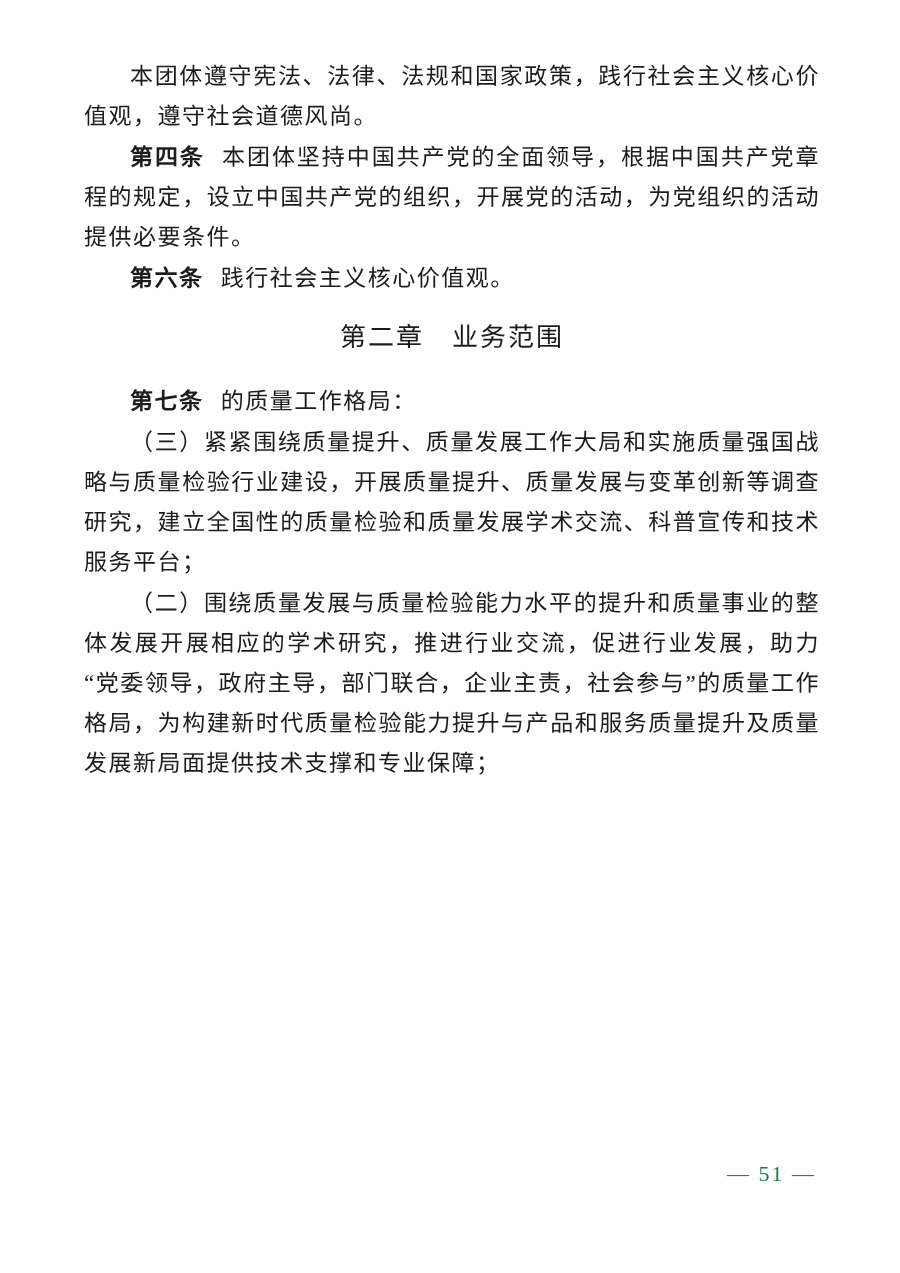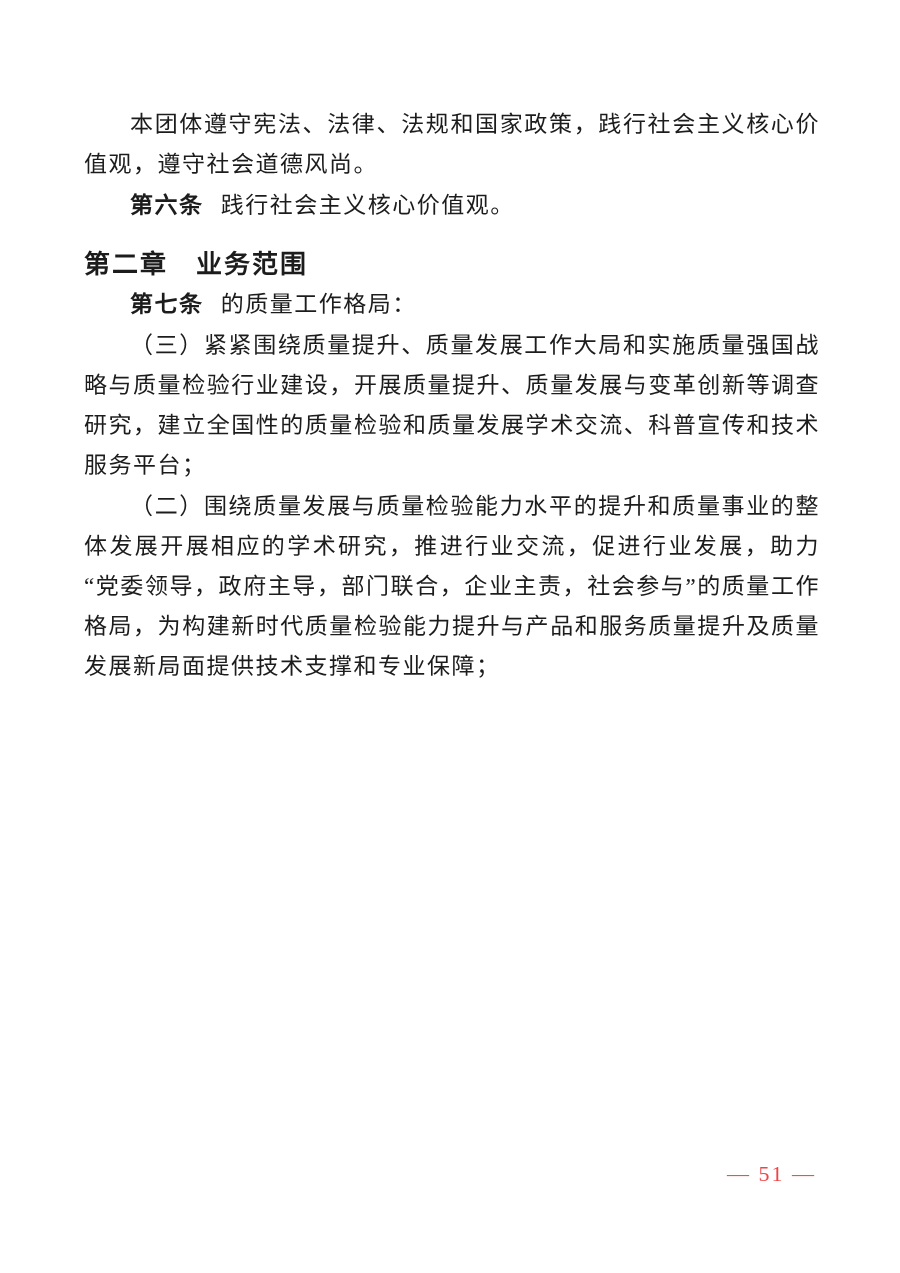--- a/index.html
+++ b/index.html
@@ -7,21 +7,21 @@
     padding: 0;
     background: #e8e8e8;
   }
   .page {
     position: relative;
     width: 900px;
     height: 1273px;
     margin: 0 auto;
     background: #ffffff;
     box-sizing: border-box;
-    padding: 104px 80px 0 84px;
+    padding: 56px 80px 0 84px;
     overflow: hidden;
     font-family: "Liberation Serif", "DejaVu Serif", serif;
     color: #1c1c1c;
   }
   .para {
     margin: 0;
     font-size: 23px;
     line-height: 40px;
     letter-spacing: 1.5px;
     text-align: justify;
@@ -29,43 +29,45 @@
   }
   .para-label {
     font-family: "Liberation Sans", "DejaVu Sans", sans-serif;
     font-weight: bold;
   }
   .para-label:not(:empty) {
     margin-right: 0.75em;
   }
   .chapter-heading {
     font-family: "Liberation Sans", "DejaVu Sans", sans-serif;
-    font-weight: bold;
+    font-weight: normal;
     font-size: 26px;
     line-height: 40px;
+    text-align: center;
     letter-spacing: 2px;
-    margin: 18px 0 0 0;
+    margin: 18px 0 24px 0;
   }
   .page-number {
     position: absolute;
     right: 84px;
     bottom: 86px;
     font-size: 22px;
     letter-spacing: 2px;
     font-family: "Liberation Serif", "DejaVu Serif", serif;
-    color: #ef4444;
+    color: #15803d;
   }
 </style>
 </head>
 <body>
 
 <div class="page">
 
   <p class="para"><span class="para-label"></span><span>本团体遵守宪法、法律、法规和国家政策，践行社会主义核心价值观，遵守社会道德风尚。</span></p>
 
+  <p class="para"><span class="para-label">第四条</span><span>本团体坚持中国共产党的全面领导，根据中国共产党章程的规定，设立中国共产党的组织，开展党的活动，为党组织的活动提供必要条件。</span></p>
 
 
   <p class="para"><span class="para-label">第六条</span><span>践行社会主义核心价值观。</span></p>
 
   <h2 class="chapter-heading">第二章　业务范围</h2>
 
   <p class="para"><span class="para-label">第七条</span><span>的质量工作格局：</span></p>
 
 
   <p class="para"><span class="para-label"></span><span>（三）紧紧围绕质量提升、质量发展工作大局和实施质量强国战略与质量检验行业建设，开展质量提升、质量发展与变革创新等调查研究，建立全国性的质量检验和质量发展学术交流、科普宣传和技术服务平台；</span></p>

